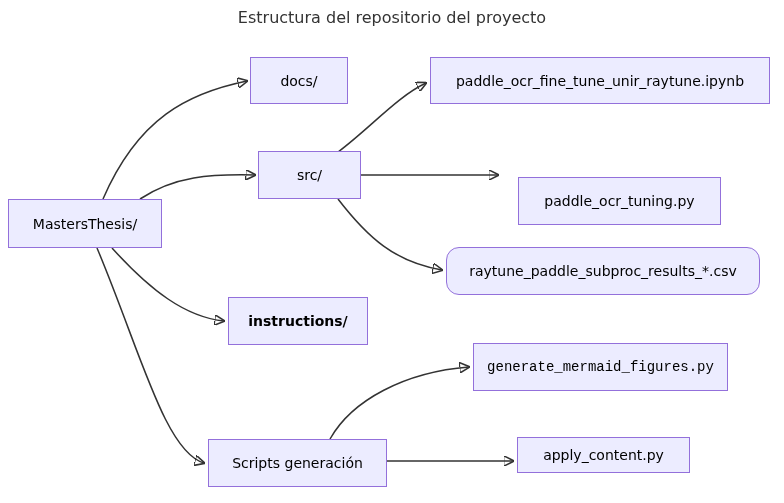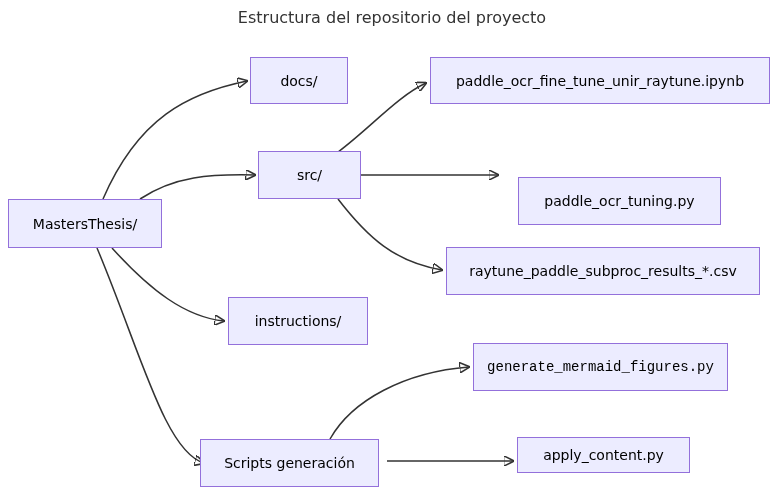--- a/index.html
+++ b/index.html
@@ -89,29 +89,29 @@
   </div>
 
   <div class="node" style="left:430px; top:57px;  width:340px; height:47px;">
     <span>paddle_ocr_fine_tune_unir_raytune.ipynb</span>
   </div>
 
   <div class="node" style="left:518px; top:151px; width:203px; height:48px;margin-top:26px;">
     <span>paddle_ocr_tuning.py</span>
   </div>
 
-  <div class="node" style="left:446px; top:247px; width:314px; height:48px;">
+  <div class="node" style="left:446px; top:247px; width:314px; height:48px;border-radius:13px;">
     <span>raytune_paddle_subproc_results_*.csv</span>
   </div>
 
-  <div class="node" style="left:228px; top:297px; width:140px; height:48px;">
+  <div class="node" style="left:228px; top:297px; width:140px; height:48px;font-weight:bold;">
     <span>instructions/</span>
   </div>
 
-  <div class="node" style="left:200px; top:439px; width:179px; height:48px;">
+  <div class="node" style="left:208px; top:439px; width:179px; height:48px;">
     <span>Scripts generación</span>
   </div>
 
   <div class="node" style="left:473px; top:343px; width:255px; height:48px;font-family:Liberation Mono, monospace;">
     <span>generate_mermaid_figures.py</span>
   </div>
 
   <div class="node" style="left:517px; top:437px; width:173px; height:36px;">
     <span>apply_content.py</span>
   </div>

